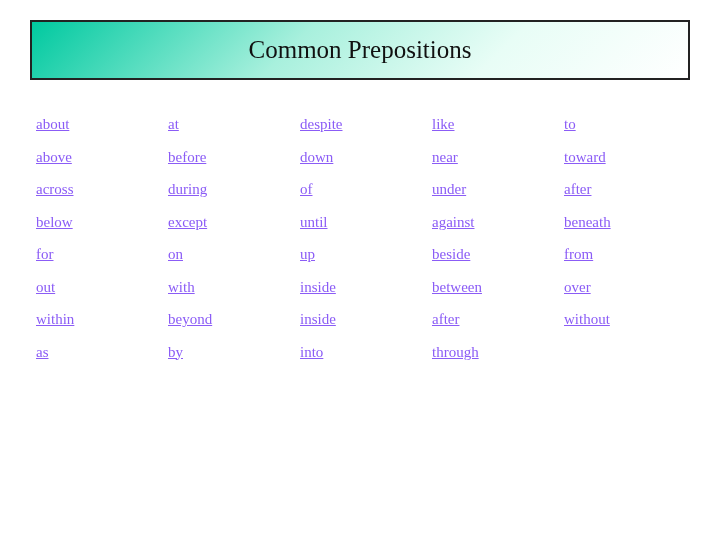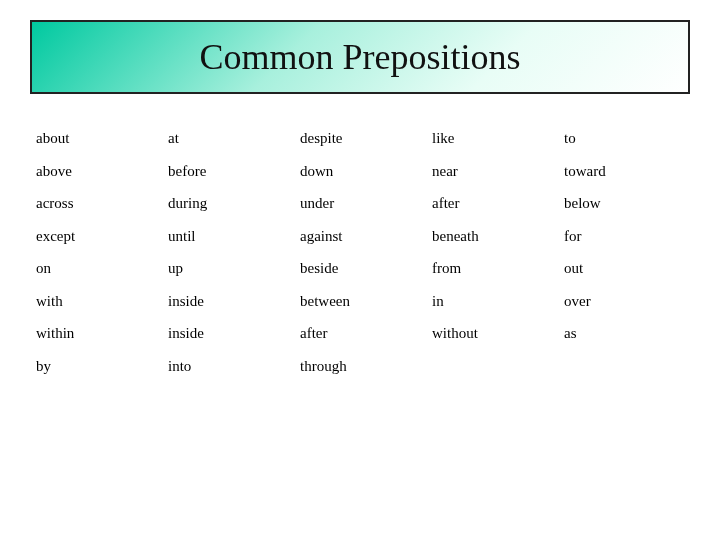--- a/index.html
+++ b/index.html
@@ -18,40 +18,41 @@
     .title-box {
       width: 100%;
       border: 2px solid #222;
       background: linear-gradient(135deg, #00c9a0 0%, #a8f0dd 40%, #e8fdf6 70%, #ffffff 100%);
       padding: 14px 20px;
       margin-bottom: 28px;
       text-align: center;
     }
 
     .title-text {
-      font-size: 36px;
+      font-size: 25px;
       font-weight: normal;
       color: #111;
       font-family: 'Times New Roman', Times, serif;
     }
 
     .prepositions-grid {
       width: 100%;
       display: grid;
       grid-template-columns: repeat(5, 1fr);
       row-gap: 0px;
       column-gap: 0px;
     }
 
     .cell {
       font-size: 15px;
-      color: #000000;
+      color: #8b5cf6;
       font-family: 'Times New Roman', Times, serif;
       padding: 5px 6px;
       line-height: 1.5;
+      text-decoration: underline;
     }
   </style>
 </head>
 <body>
 
 <div class="title-box">
   <span class="title-text">Common Prepositions</span>
 </div>
 
 <div class="prepositions-grid" id="grid">
@@ -60,39 +61,40 @@
     <div class="cell">despite</div>
     <div class="cell">like</div>
     <div class="cell">to</div>
     <div class="cell">above</div>
     <div class="cell">before</div>
     <div class="cell">down</div>
     <div class="cell">near</div>
     <div class="cell">toward</div>
     <div class="cell">across</div>
     <div class="cell">during</div>
+    <div class="cell">of</div>
     <div class="cell">under</div>
     <div class="cell">after</div>
     <div class="cell">below</div>
     <div class="cell">except</div>
     <div class="cell">until</div>
     <div class="cell">against</div>
     <div class="cell">beneath</div>
     <div class="cell">for</div>
     <div class="cell">on</div>
     <div class="cell">up</div>
     <div class="cell">beside</div>
     <div class="cell">from</div>
     <div class="cell">out</div>
     <div class="cell">with</div>
     <div class="cell">inside</div>
     <div class="cell">between</div>
-    <div class="cell">in</div>
     <div class="cell">over</div>
     <div class="cell">within</div>
+    <div class="cell">beyond</div>
     <div class="cell">inside</div>
     <div class="cell">after</div>
     <div class="cell">without</div>
     <div class="cell">as</div>
     <div class="cell">by</div>
     <div class="cell">into</div>
     <div class="cell">through</div>
     <div class="cell"></div>
   </div>
 

